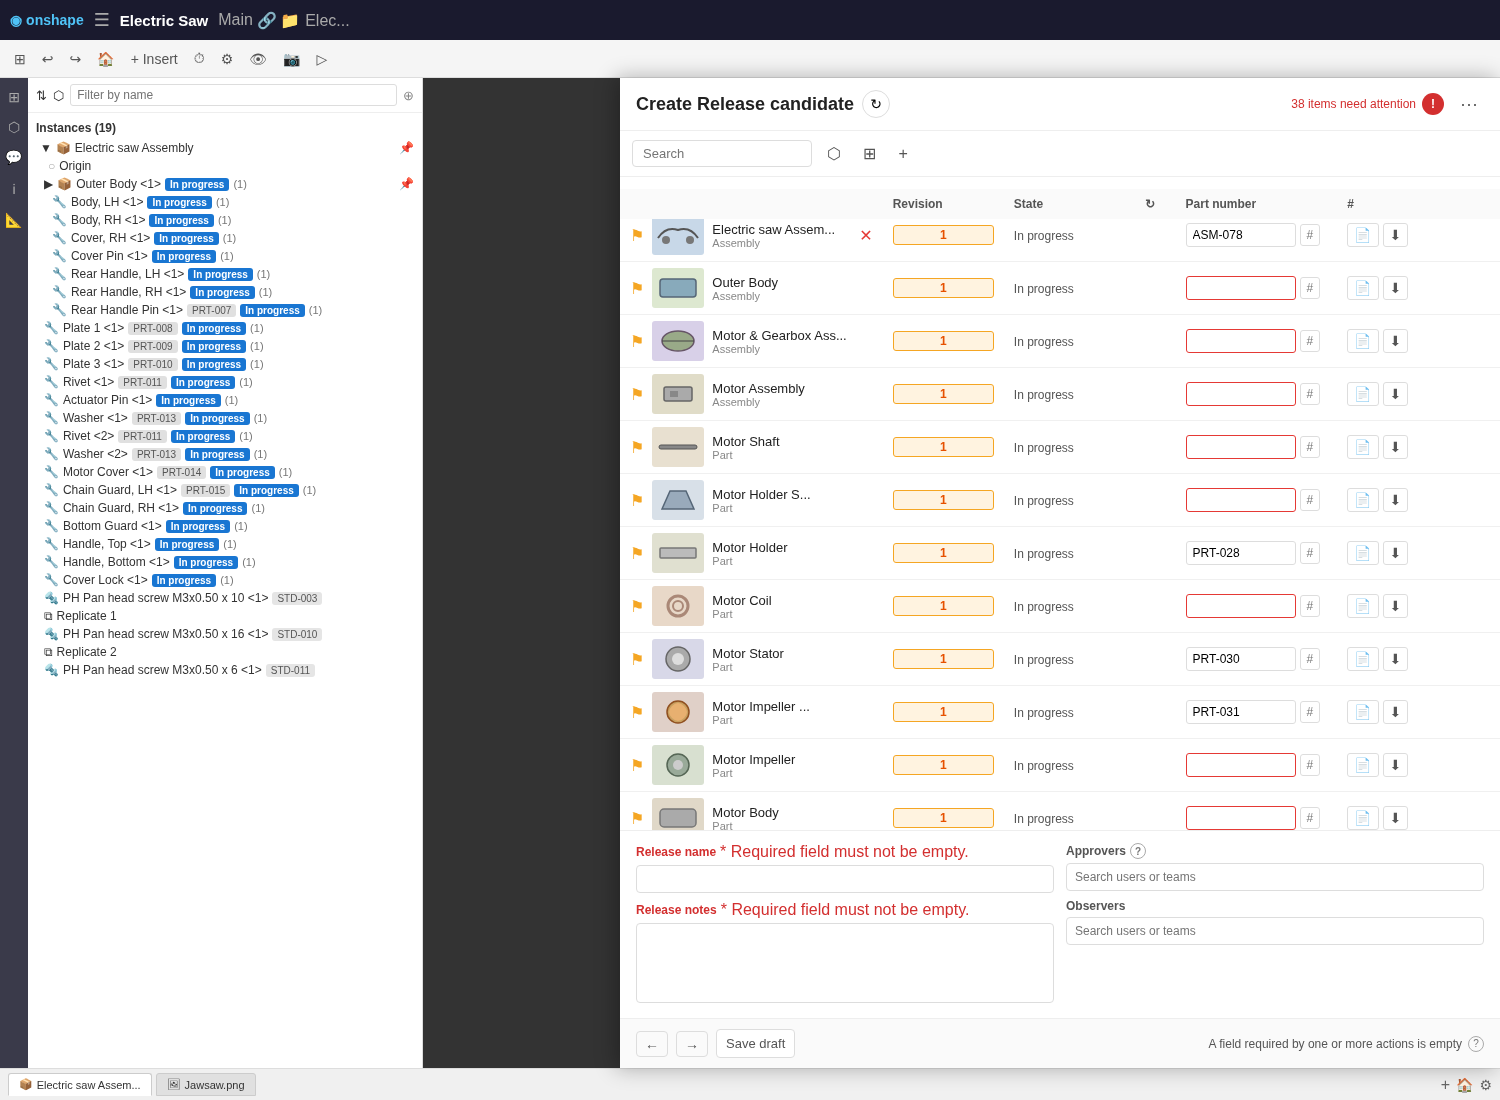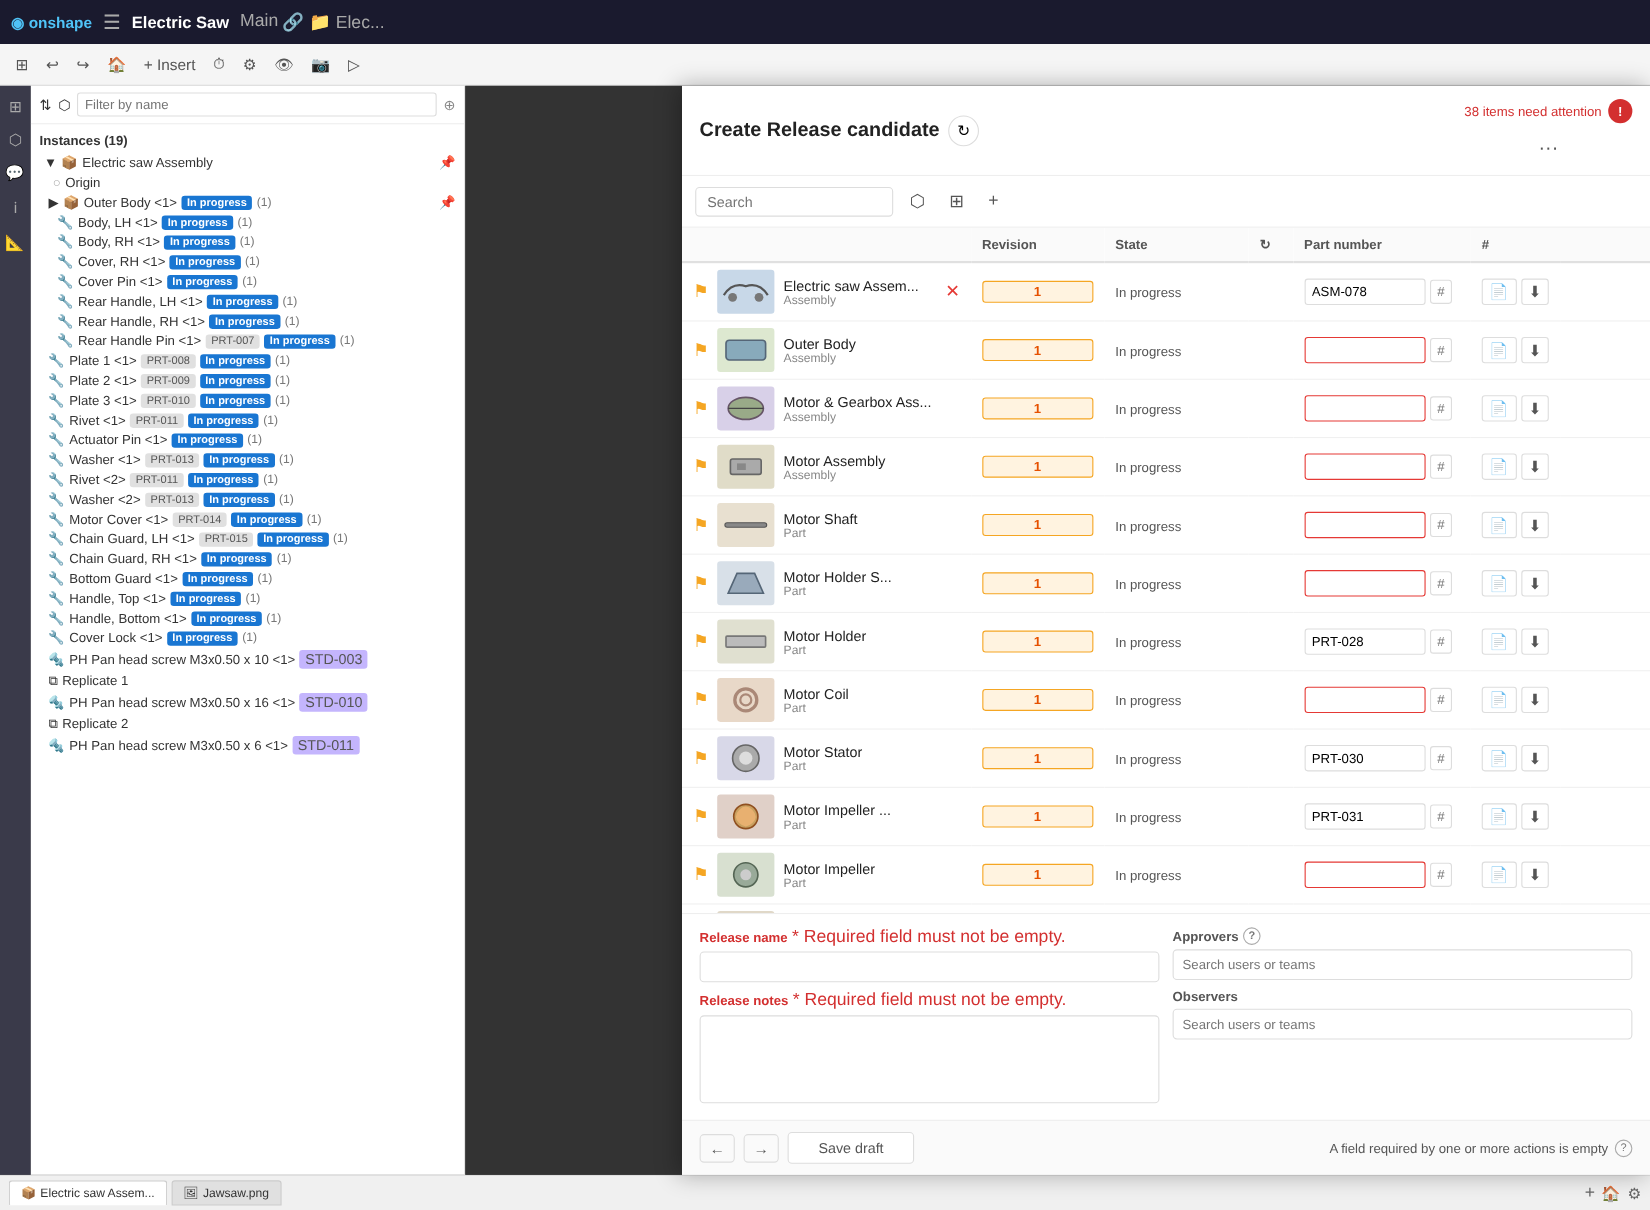--- a/index.html
+++ b/index.html
@@ -141,25 +141,25 @@
       font-weight: bold;
     }
     .badge-prt {
       background: #e0e0e0;
       color: #555;
       border-radius: 3px;
       padding: 1px 5px;
       font-size: 10px;
     }
     .badge-std {
-      background: #c4b5fd;
+      background: #e5e5e5;
       color: #555;
       border-radius: 3px;
       padding: 1px 5px;
-      font-size: 13px;
+      font-size: 10px;
     }
     .tree-count {
       color: #777;
       font-size: 11px;
     }
 
     
     .bottom-tabs {
       height: 32px;
       background: #f0f0f0;
@@ -303,21 +303,21 @@
     }
     thead th {
       background: #fafafa;
       border-bottom: 2px solid #e0e0e0;
       padding: 8px 10px;
       text-align: left;
       font-size: 12px;
       font-weight: 600;
       color: #555;
       position: sticky;
-      top: 0;
+      top: 12px;
       z-index: 10;
     }
     tbody tr {
       border-bottom: 1px solid #f0f0f0;
     }
     td {
       padding: 6px 10px;
       vertical-align: middle;
     }
     .item-cell {
@@ -462,21 +462,21 @@
       border-radius: 4px;
       padding: 4px 8px;
       cursor: pointer;
       font-size: 14px;
       color: #555;
     }
     .save-draft-btn {
       border: 1px solid #ddd;
       background: white;
       border-radius: 4px;
-      padding: 6px 27px;
+      padding: 6px 9px;
       cursor: pointer;
       font-size: 13px;
       color: #555;
     }
     .footer-warning {
       font-size: 12px;
       color: #555;
       display: flex;
       align-items: center;
       gap: 6px;
@@ -782,21 +782,21 @@
     </div>
 
     <div class="modal-overlay">
       <div class="dialog">
 
         <div class="dialog-header">
           <div class="dialog-title">
             <span>Create Release candidate</span>
             <button class="dialog-refresh-btn">↻</button>
           </div>
-          <div style="display:flex;align-items:center;gap:10px;flex-direction:column;">
+          <div style="display:flex;align-items:center;gap:10px;">
             <div class="attention-badge">
               <span>38 items need attention</span>
               <div class="attention-icon">!</div>
             </div>
             <button class="more-btn">···</button>
           </div>
         </div>
 
         <div class="table-toolbar">
           <input class="search-input" type="text" placeholder="Search" style="">

